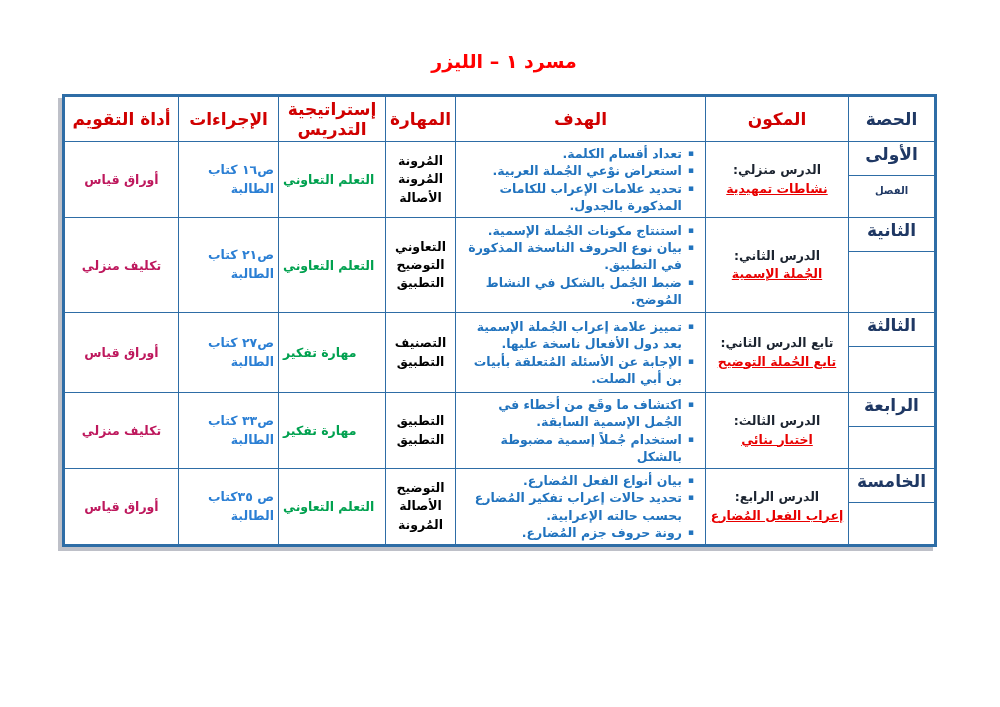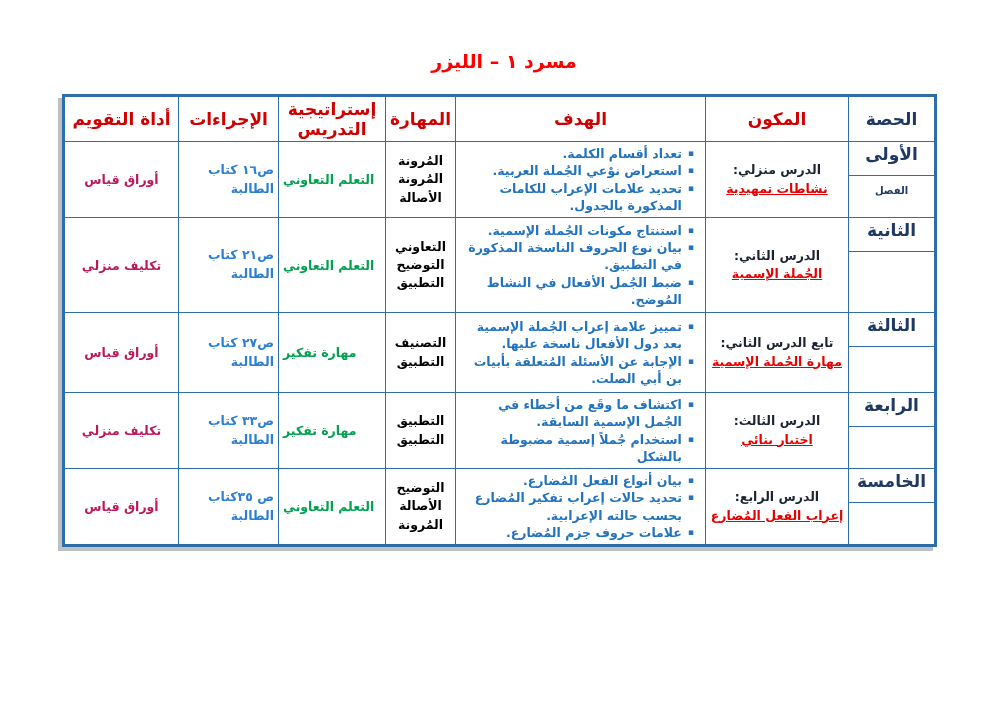--- a/index.html
+++ b/index.html
@@ -142,40 +142,40 @@
             <div class="obj-item">
               <span class="obj-bullet">▪</span>
               <span class="obj-text">استنتاج مكونات الجُملة الإسمية.</span>
             </div>
             <div class="obj-item">
               <span class="obj-bullet">▪</span>
               <span class="obj-text">بيان نوع الحروف الناسخة المذكورة في التطبيق.</span>
             </div>
             <div class="obj-item">
               <span class="obj-bullet">▪</span>
-              <span class="obj-text">ضبط الجُمل الأفعال في النشاط المُوضح.</span>
+              <span class="obj-text">ضبط الجُمل بالشكل في النشاط المُوضح.</span>
             </div>
           </td>
           <td class="skill-cell">
             <div class="skill-line">التعاوني</div>
             <div class="skill-line">التوضيح</div>
             <div class="skill-line">التطبيق</div>
           </td>
           <td class="strategy-cell">التعلم التعاوني</td>
           <td class="procedures-cell">ص٢١ كتاب الطالبة</td>
           <td class="evaluation-cell">تكليف منزلي</td>
         </tr>
         <tr class="row row-2">
           <td class="session-cell">
             <div class="session-top">الثالثة</div>
             <div class="session-bottom">&nbsp;</div>
           </td>
           <td class="component-cell">
             <div class="component-title">تابع الدرس الثاني:</div>
-            <div class="component-name">مهارة الجُملة الإسمية</div>
+            <div class="component-name">تابع الجُملة التوضيح</div>
           </td>
           <td class="objective-cell">
             <div class="obj-item">
               <span class="obj-bullet">▪</span>
               <span class="obj-text">تمييز علامة إعراب الجُملة الإسمية بعد دول الأفعال ناسخة عليها.</span>
             </div>
             <div class="obj-item">
               <span class="obj-bullet">▪</span>
               <span class="obj-text">الإجابة عن الأسئلة المُتعلقة بأبيات بن أبي الصلت.</span>
             </div>
@@ -228,21 +228,21 @@
             <div class="obj-item">
               <span class="obj-bullet">▪</span>
               <span class="obj-text">بيان أنواع الفعل المُضارع.</span>
             </div>
             <div class="obj-item">
               <span class="obj-bullet">▪</span>
               <span class="obj-text">تحديد حالات إعراب تفكير المُضارع بحسب حالته الإعرابية.</span>
             </div>
             <div class="obj-item">
               <span class="obj-bullet">▪</span>
-              <span class="obj-text">علامات حروف جزم المُضارع.</span>
+              <span class="obj-text">رونة حروف جزم المُضارع.</span>
             </div>
           </td>
           <td class="skill-cell">
             <div class="skill-line">التوضيح</div>
             <div class="skill-line">الأصالة</div>
             <div class="skill-line">المُرونة</div>
           </td>
           <td class="strategy-cell">التعلم التعاوني</td>
           <td class="procedures-cell">ص ٣٥كتاب الطالبة</td>
           <td class="evaluation-cell">أوراق قياس</td>

